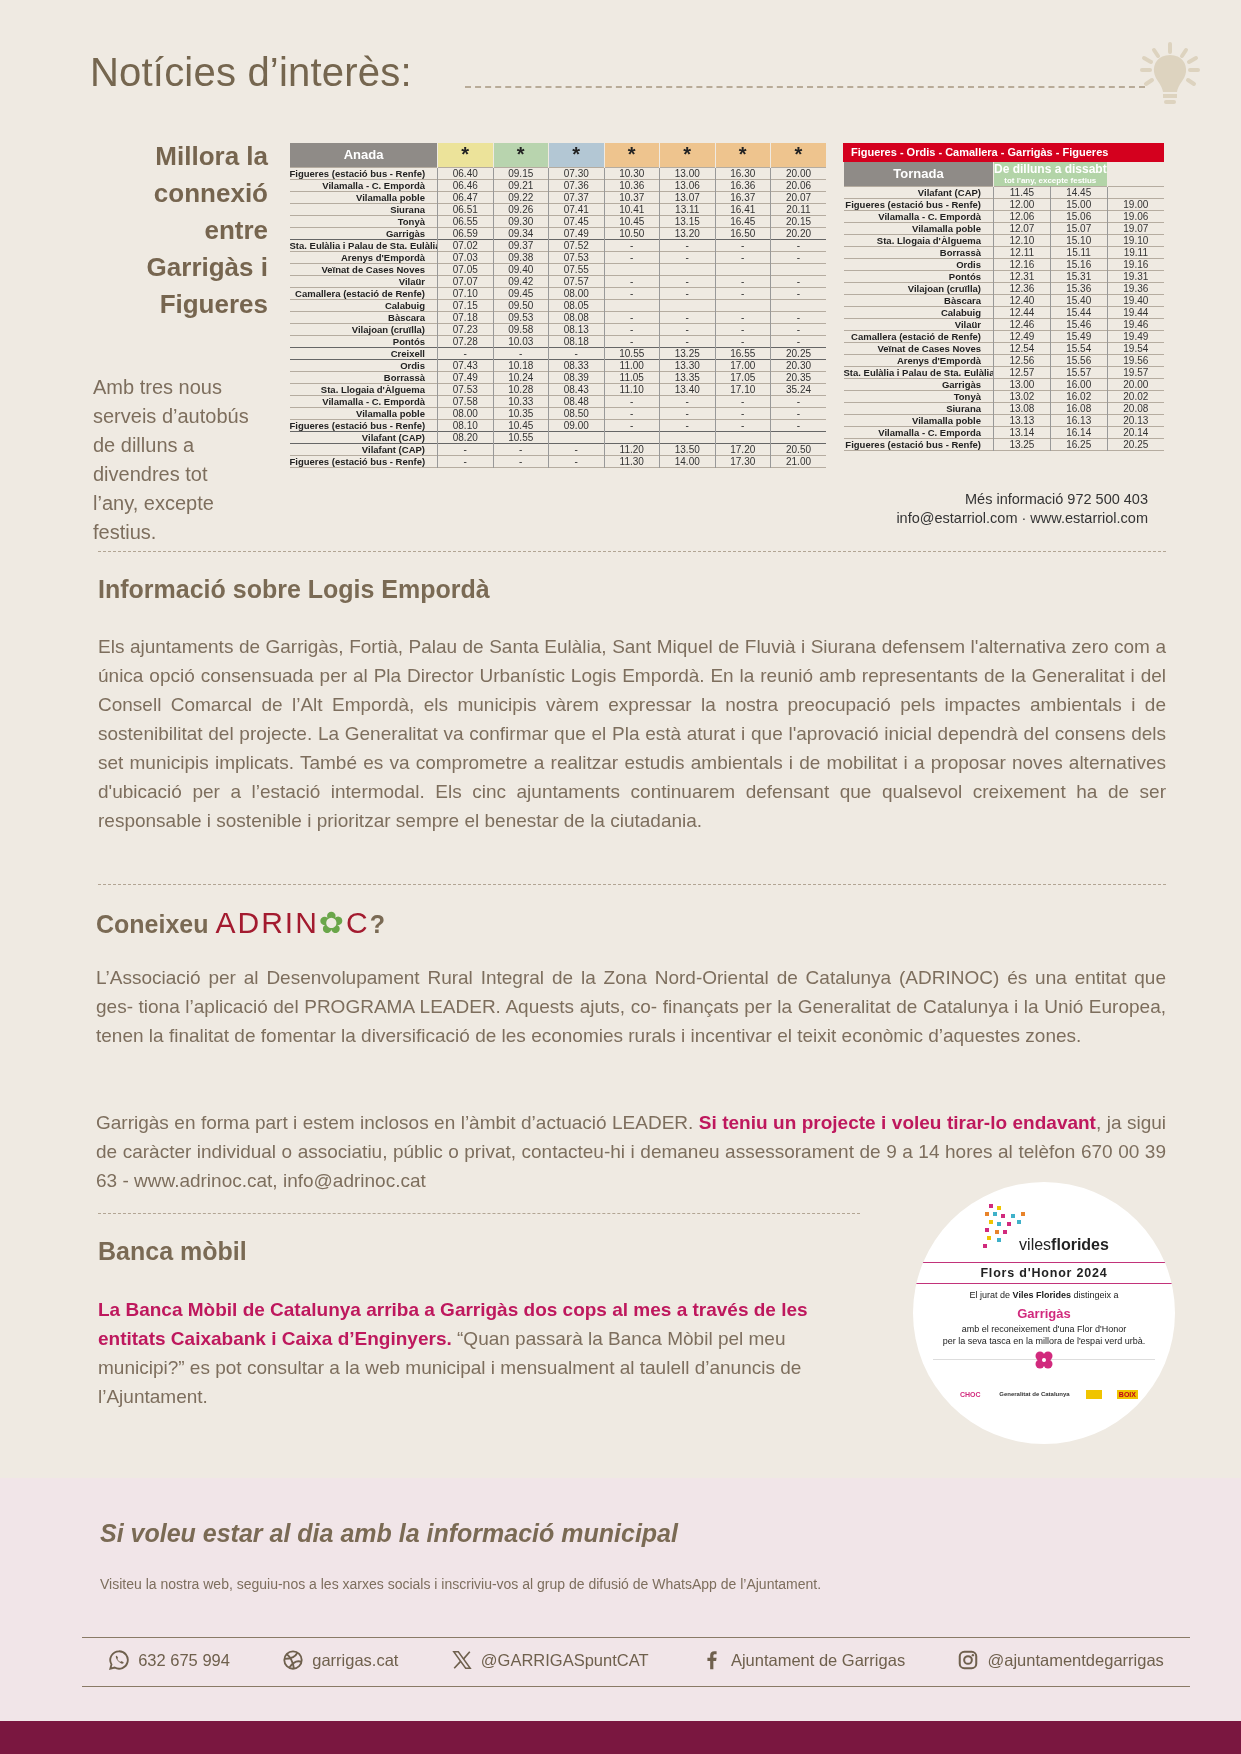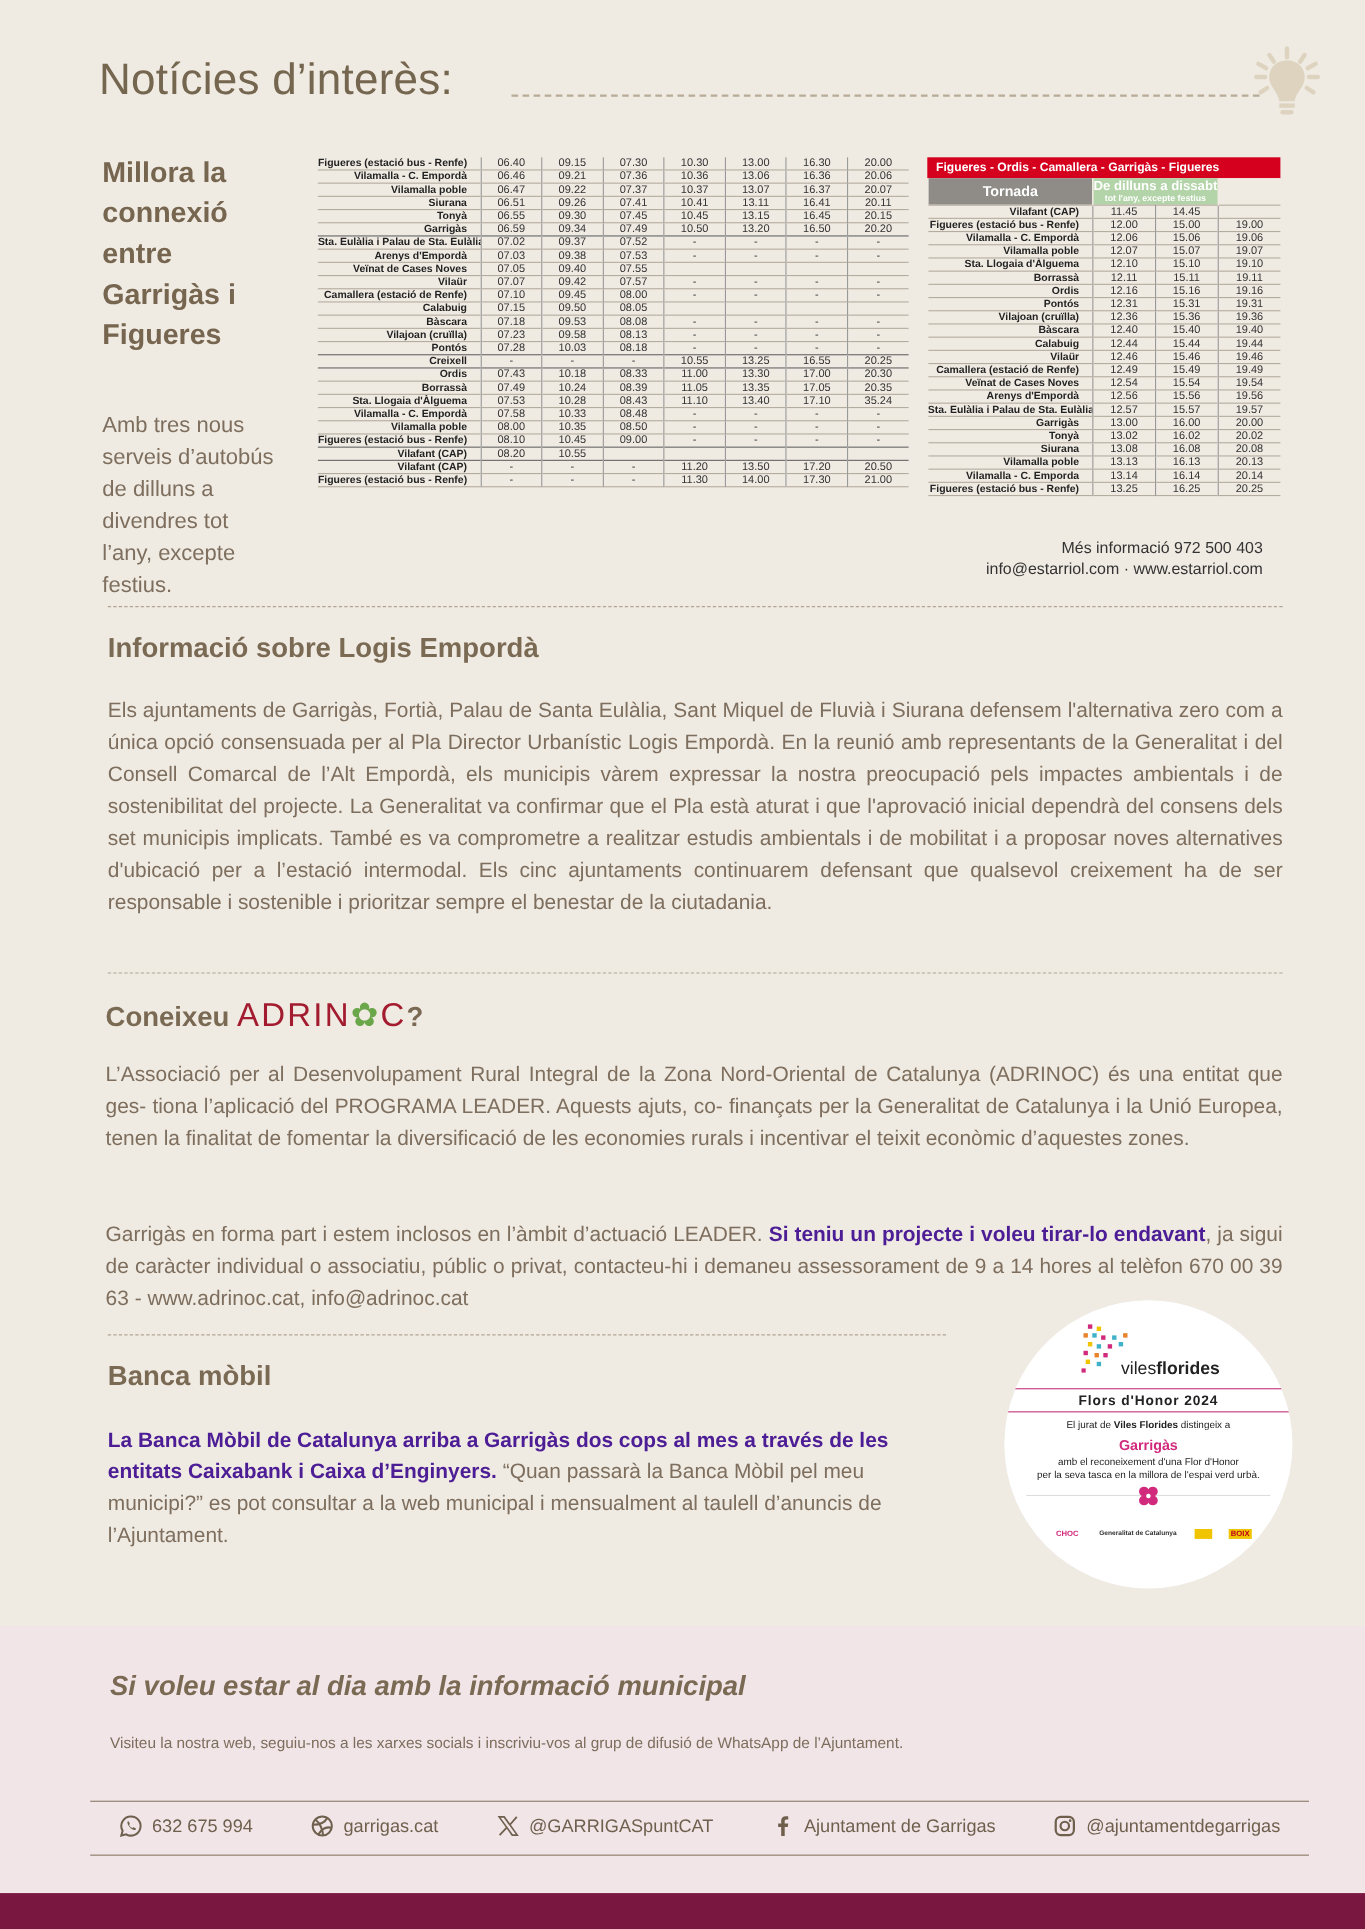--- a/index.html
+++ b/index.html
@@ -6,21 +6,21 @@
   html, body { width: 1241px; height: 1754px; }
   body { background: #efeae2; font-family: "Liberation Sans", sans-serif; color: #7a6a57; position: relative; overflow: hidden; }
   .abs { position: absolute; }
 
   
   #main-title { left: 90px; top: 50px; font-size: 40px; font-weight: normal; color: #75664f; letter-spacing: 0.2px; }
   #title-rule { left: 465px; top: 86px; width: 680px; border-top: 2px dashed #b8ab98; }
   #bulb { left: 1138px; top: 40px; width: 64px; height: 70px; }
 
   
-  #intro-heading { left: 93px; top: 138px; width: 175px; font-size: 26px; font-weight: bold; line-height: 37px; color: #76654f; }
+  #intro-heading { left: 93px; top: 138px; width: 175px; font-size: 26px; font-weight: bold; line-height: 37px; color: #76654f; text-align: right; }
   #intro-text { left: 93px; top: 349px; width: 180px; font-size: 20px; line-height: 29px; color: #7d6e5d; margin-top: 24px; }
 
   
   .tt { position: absolute; font-family: "Liberation Sans", sans-serif; }
   .tt-head { background: #d4001e; color: #fff; font-weight: bold; font-size: 11px; height: 19px; line-height: 19px; padding-left: 8px; }
   .tt table { border-collapse: collapse; width: 100%; table-layout: fixed; }
   .tt td { font-size: 10px; height: 11.6px; line-height: 11px; color: #333; border-left: 1px solid #999; text-align: center; padding: 0; white-space: nowrap; overflow: hidden; }
   .tt td.stop { text-align: right; padding-right: 12px; font-weight: bold; color: #222; border-left: none; font-size: 9.5px; }
   .tt tr { border-bottom: 1px solid #b5aca0; }
   .tt tr.sep { border-bottom: 1px solid #666; }
@@ -29,21 +29,21 @@
   #tt-out { left: 289px; top: 143px; width: 537px; }
   #tt-ret { left: 843px; top: 143px; width: 321px; }
   .note-big { background: #b3d4a8 !important; color: #fff !important; font-size: 12px !important; line-height: 12px !important; }
   .note-big span { display: block; font-size: 8px; line-height: 9px; font-weight: bold; }
   #more-info { left: 843px; top: 490px; width: 305px; text-align: right; font-size: 14.5px; line-height: 19px; color: #333; }
 
   .dash { position: absolute; border-top: 1.5px dashed #b2a594; }
 
   h2.sec { position: absolute; font-size: 25px; font-weight: bold; color: #7a6a54; }
   .para { position: absolute; font-size: 19px; line-height: 29px; color: #7d6e5d; text-align: justify; }
-  .para b { color: #4c1d95; }
+  .para b { color: #be185d; }
 
   #adrinoc-logo { color: #a31b2f; font-size: 30px; font-weight: normal; letter-spacing: 2px; }
   #adrinoc-logo .o { color: #6aa64a; }
 
   
   #badge { left: 913px; top: 1182px; width: 262px; height: 262px; border-radius: 50%; background: #fff; overflow: hidden; text-align: center; }
   #badge .dots { position: absolute; left: 70px; top: 20px; width: 50px; height: 46px; }
   #badge .brand { position: absolute; left: 0; right: 0; top: 54px; font-size: 16px; color: #222; padding-left: 40px; }
   #badge .brand b { font-weight: bold; }
   #badge .rule1 { position: absolute; left: 0; right: 0; top: 80px; border-top: 1px solid #c2337a; }
@@ -111,20 +111,30 @@
         <col style="width:148px">
         <col>
         <col>
         <col>
         <col>
         <col>
         <col>
         <col>
       </colgroup>
     <tbody id="out-body">
+      <tr class="colhead">
+        <td class="lbl">Anada</td>
+      <td style="background: rgb(236, 227, 154);">*</td>
+          <td style="background: rgb(184, 212, 174);">*</td>
+          <td style="background: rgb(179, 199, 212);">*</td>
+          <td style="background: rgb(238, 196, 142);">*</td>
+          <td style="background: rgb(238, 196, 142);">*</td>
+          <td style="background: rgb(238, 196, 142);">*</td>
+          <td style="background: rgb(238, 196, 142);">*</td>
+        </tr>
     <tr>
           <td class="stop">Figueres (estació bus - Renfe)</td>
           <td>06.40</td>
           <td>09.15</td>
           <td>07.30</td>
           <td>10.30</td>
           <td>13.00</td>
           <td>16.30</td>
           <td>20.00</td>
         </tr>

